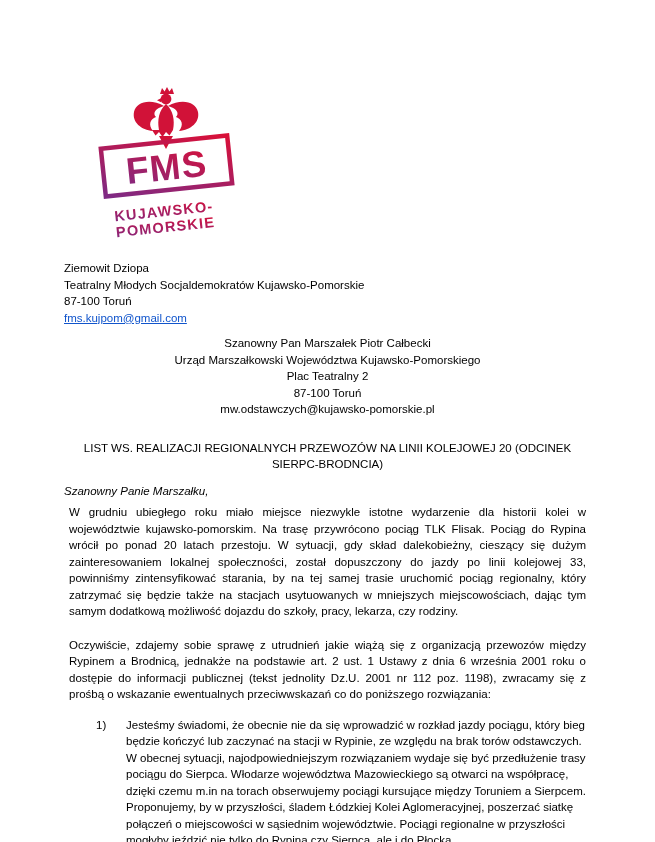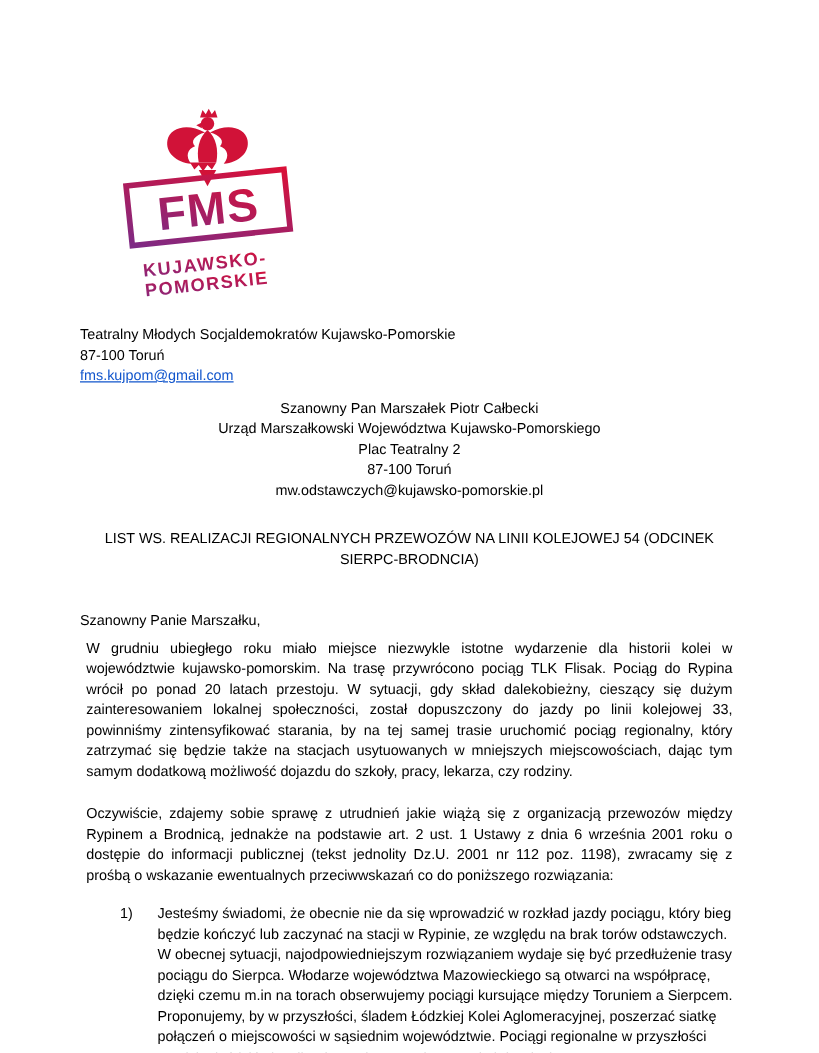--- a/index.html
+++ b/index.html
@@ -22,21 +22,21 @@
   .sender-email {
     color: #1155cc;
     text-decoration: underline;
     cursor: pointer;
   }
   .recipient { margin-top: 9px; text-align: center; }
   .subject {
     margin-top: 22px;
     text-align: center;
   }
-  .salutation { margin-top: 33px; }
+  .salutation { margin-top: 10px; font-style: italic; }
   .para { margin: 5px; text-align: justify; }
   .para.gap { margin-top: 17px; }
   .list-item {
     margin-top: 14px;
     margin-left: 32px;
     display: flex;
     align-items: flex-start;
   }
   .list-marker { width: 30px; flex: 0 0 30px; }
   .list-text { flex: 1; text-align: left; }
@@ -72,36 +72,37 @@
       </g>
 
       <g transform="rotate(-6 68 136)">
         <text x="67" y="130" text-anchor="middle" font-family="Liberation Sans, sans-serif" font-size="14.5" font-weight="bold" letter-spacing="1.2" fill="url(#fmsGrad)">KUJAWSKO-</text>
         <text x="67" y="146" text-anchor="middle" font-family="Liberation Sans, sans-serif" font-size="14.5" font-weight="bold" letter-spacing="1.2" fill="url(#fmsGrad)">POMORSKIE</text>
       </g>
     </svg>
   </div>
 
   <div class="sender">
+    <div>Ziemowit Dziopa</div>
     <div>Teatralny Młodych Socjaldemokratów Kujawsko-Pomorskie</div>
     <div>87-100 Toruń</div>
     <div>
       <a class="sender-email">fms.kujpom@gmail.com</a>
     </div>
   </div>
 
   <div class="recipient">
     <div>Szanowny Pan Marszałek Piotr Całbecki</div>
     <div>Urząd Marszałkowski Województwa Kujawsko-Pomorskiego</div>
     <div>Plac Teatralny 2</div>
     <div>87-100 Toruń</div>
     <div>mw.odstawczych@kujawsko-pomorskie.pl</div>
   </div>
 
-  <div class="subject">LIST WS. REALIZACJI REGIONALNYCH PRZEWOZÓW NA LINII KOLEJOWEJ 54 (ODCINEK SIERPC-BRODNCIA)</div>
+  <div class="subject">LIST WS. REALIZACJI REGIONALNYCH PRZEWOZÓW NA LINII KOLEJOWEJ 20 (ODCINEK SIERPC-BRODNCIA)</div>
 
   <div class="salutation">Szanowny Panie Marszałku,</div>
   <p class="para">W grudniu ubiegłego roku miało miejsce niezwykle istotne wydarzenie dla historii kolei w województwie kujawsko-pomorskim. Na trasę przywrócono pociąg TLK Flisak. Pociąg do Rypina wrócił po ponad 20 latach przestoju. W sytuacji, gdy skład dalekobieżny, cieszący się dużym zainteresowaniem lokalnej społeczności, został dopuszczony do jazdy po linii kolejowej 33, powinniśmy zintensyfikować starania, by na tej samej trasie uruchomić pociąg regionalny, który zatrzymać się będzie także na stacjach usytuowanych w mniejszych miejscowościach, dając tym samym dodatkową możliwość dojazdu do szkoły, pracy, lekarza, czy rodziny.</p>
   <p class="para gap">Oczywiście, zdajemy sobie sprawę z utrudnień jakie wiążą się z organizacją przewozów między Rypinem a Brodnicą, jednakże na podstawie art. 2 ust. 1 Ustawy z dnia 6 września 2001 roku o dostępie do informacji publicznej (tekst jednolity Dz.U. 2001 nr 112 poz. 1198), zwracamy się z prośbą o wskazanie ewentualnych przeciwwskazań co do poniższego rozwiązania:</p>
 
   <div class="list-item">
     <span class="list-marker">1)</span>
     <div class="list-text">Jesteśmy świadomi, że obecnie nie da się wprowadzić w rozkład jazdy pociągu, który bieg będzie kończyć lub zaczynać na stacji w Rypinie, ze względu na brak torów odstawczych. W obecnej sytuacji, najodpowiedniejszym rozwiązaniem wydaje się być przedłużenie trasy pociągu do Sierpca. Włodarze województwa Mazowieckiego są otwarci na współpracę, dzięki czemu m.in na torach obserwujemy pociągi kursujące między Toruniem a Sierpcem. Proponujemy, by w przyszłości, śladem Łódzkiej Kolei Aglomeracyjnej, poszerzać siatkę połączeń o miejscowości w sąsiednim województwie. Pociągi regionalne w przyszłości mogłyby jeździć nie tylko do Rypina czy Sierpca, ale i do Płocka.</div>
   </div>
 

